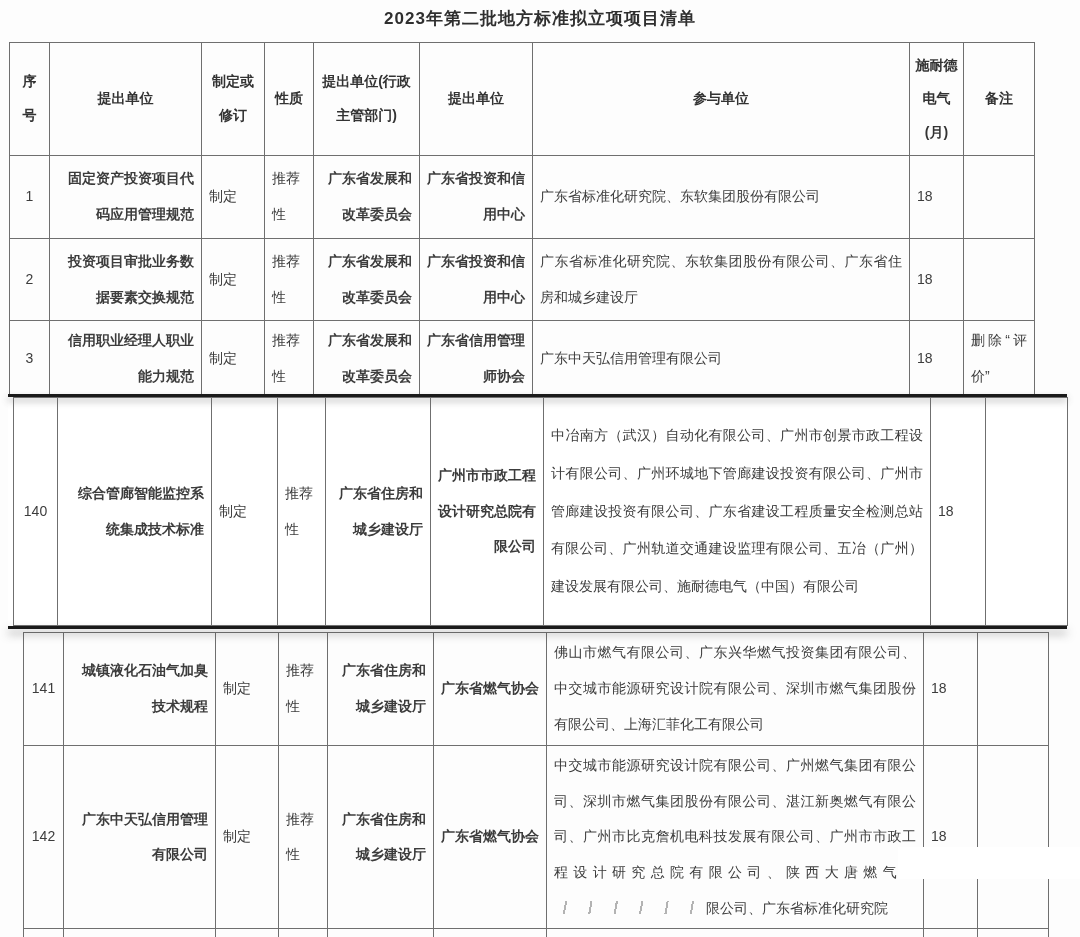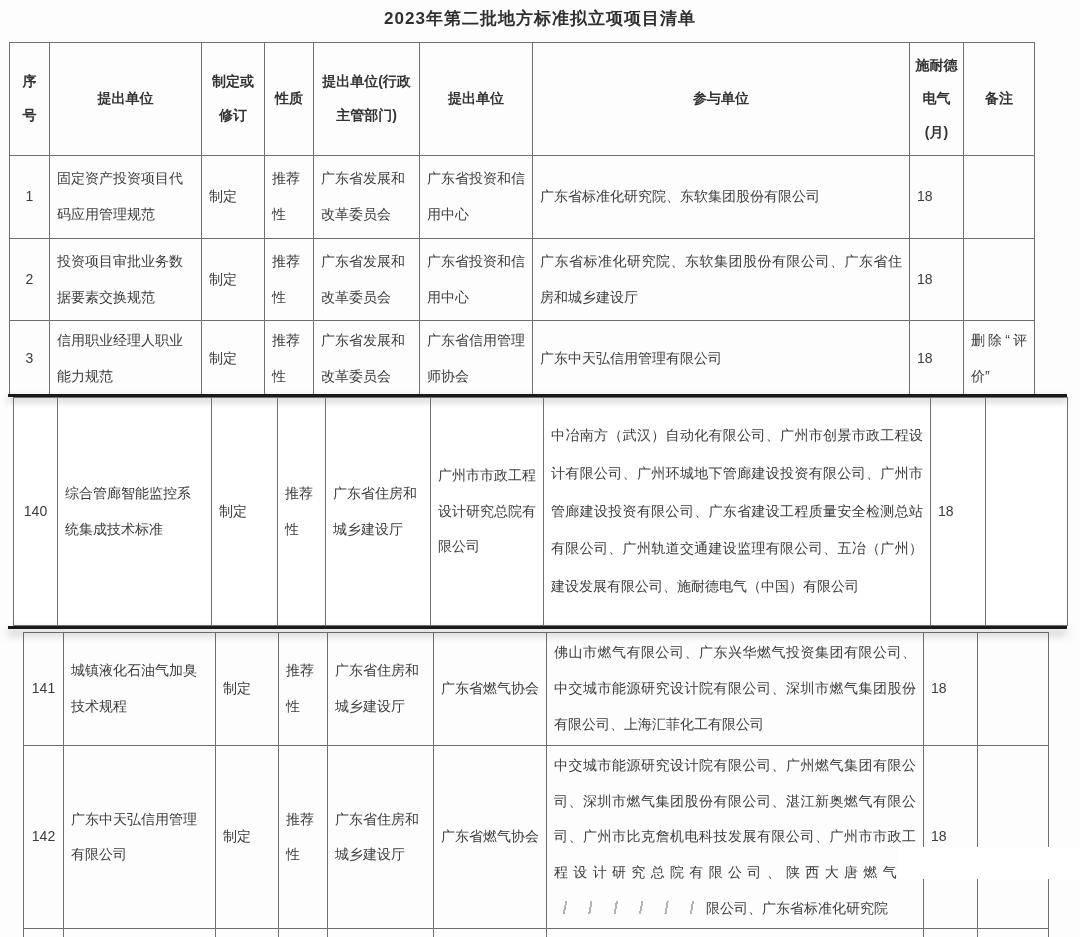--- a/index.html
+++ b/index.html
@@ -14,21 +14,21 @@
   table.tbl{position:absolute;border-collapse:collapse;table-layout:fixed;background:transparent;}
   .tbl td{
     border:1px solid #6f6f6f;font-size:14px;color:#3c3c3c;
     padding:2px 7px;vertical-align:middle;line-height:2.55;overflow:hidden;
     word-break:break-all;
   }
   .hrow td{font-weight:700;text-align:center;line-height:2.4;padding:2px 4px;color:#333;}
   .hrow td.c-no{padding:2px 12px;}
   .c-no{text-align:center;padding:2px 1px;}
   .c-action,.c-nature,.c-deadline{text-align:left;}
-  .c-name,.c-proposer,.c-leader{text-align:left;}
+  .c-name,.c-proposer,.c-leader{text-align:right;font-weight:bold;}
   .c-participants,.c-remark{text-align:justify;}
   .tbl-top{left:9px;top:42px;width:1025px;}
   .tbl-top tr.hrow{height:113px;}
   .tbl-top tr.r1{height:83px;}
   .tbl-top tr.r2{height:82px;}
   .tbl-top tr.r3{height:77px;}
   
   .overlay{position:absolute;left:8px;top:394px;width:1059px;z-index:2;background:#fff;}
   .oline{height:3px;background:#1a1a1a;}
   .oline.top{box-shadow:0 4px 7px rgba(70,70,70,.45);}

